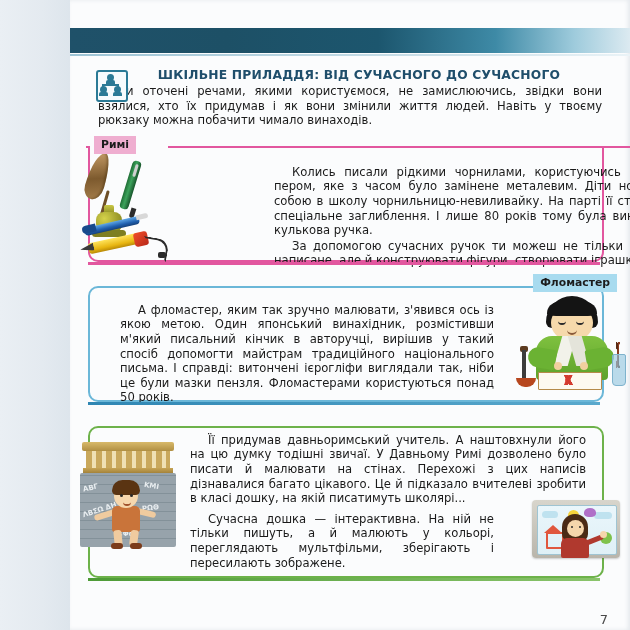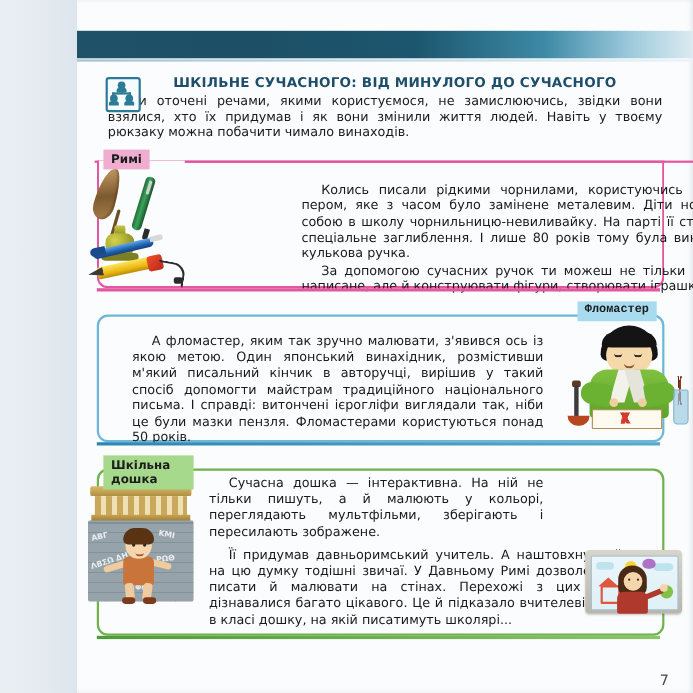--- a/index.html
+++ b/index.html
@@ -97,21 +97,21 @@
   #sec-pen .topcut{
     position:absolute;left:20px;top:10px;width:78px;height:6px;background:#fbfcfd;z-index:3;
   }
   #sec-pen .txt{padding:8px 14px 6px 93px;}
   #sec-pen .bottombar{
     position:absolute;left:18px;top:126px;width:512px;height:3px;background:#e2579f;
   }
 
   
   #sec-marker{height:132px;margin-top:10px;}
-  #sec-marker .badge{right:33px;top:0;background:#a8dbef;font-family:Liberation Mono, monospace;}
+  #sec-marker .badge{right:13px;top:0;background:#a8dbef;}
   #sec-marker .box{
     position:absolute;left:18px;top:12px;width:512px;height:112px;
     border:2px solid #6bb7d8;border-radius:10px;
   }
   #sec-marker .txt{padding:8px 122px 6px 16px;}
   #sec-marker .bottombar{
     position:absolute;left:18px;top:128px;width:512px;height:3px;
     background:linear-gradient(90deg,#2f86b3,#5aa9cd);
   }
 
@@ -439,21 +439,21 @@
           <span class="f bl"></span>
           <span class="f br"></span>
         <span class="b stem"></span>
           <span class="b bar"></span>
         <span class="b l1"></span>
           <span class="b l2"></span>
         <span class="s stp"></span>
           <span class="s sbl"></span>
           <span class="s sbr"></span>
       </div>
-      <h1 id="title">ШКІЛЬНЕ СУЧАСНОГО: ВІД МИНУЛОГО ДО СУЧАСНОГО</h1>
+      <h1 id="title">ШКІЛЬНЕ ПРИЛАДДЯ: ВІД СУЧАСНОГО ДО СУЧАСНОГО</h1>
       <p class="body"><span class="ind"></span><span>Ми оточені речами, якими користуємося, не замислюючись, звідки вони взялися, хто їх придумав і як вони змінили життя людей. Навіть у твоєму рюкзаку можна побачити чимало винаходів.</span></p>
     </div>
 
     <div class="section" id="sec-pen">
       <div class="badge">Римі</div>
       <div class="box"></div>
       <div class="topcut"></div>
 
       <div class="illu" id="illu-pens">
         <span class="quill-feather"></span>
@@ -512,24 +512,20 @@
 
       <div class="txt" style="position:absolute;left:18px;top:12px;width:512px;">
         <div style="padding:9px 122px 0 16px;">
           <p class="body"><span class="ind"></span><span>А фломастер, яким так зручно малювати, з'явився ось із якою метою. Один японський винахідник, розмістивши м'який писальний кінчик в авторучці, вирішив у такий спосіб допомогти майстрам традиційного національного письма. І справді: витончені ієрогліфи виглядали так, ніби це були мазки пензля. Фломастерами користуються понад 50 років.</span></p>
         </div>
       </div>
       <div class="bottombar"></div>
     </div>
 
     <div class="section" id="sec-board">
-      <div class="badge">
-        <span>Шкільна</span><br>
-        <span>дошка</span>
-      </div>
       <div class="box"></div>
 
       <div class="illu" id="illu-wall">
         <span class="wall-roof"></span>
         <span class="wall-cols"></span>
         <span class="wall-lintel"></span>
         <span class="wall-bricks"></span>
         <span class="wall-graffiti wg1">ΑΒΓ</span>
         <span class="wall-graffiti wg2">ΛΒΣΩ ΔΗ</span>
         <span class="wall-graffiti wg3">ΚΜΙ</span>
@@ -543,25 +539,25 @@
         <span class="boy-shoe l"></span>
         <span class="boy-shoe r"></span>
         <span class="boy-head"></span>
         <span class="boy-hair"></span>
         <span class="boy-eye l"></span>
         <span class="boy-eye r"></span>
         <span class="boy-mouth"></span>
       </div>
 
       <div class="txt" style="position:absolute;left:18px;top:12px;width:512px;">
+        <div style="padding:7px 14px 0 102px;">
+          <p class="body"><span class="ind"></span><span>Її придумав давньоримський учитель. А наштовхнули його на цю думку тодішні звичаї. У Давньому Римі дозволено було писати й малювати на стінах. Перехожі з цих написів дізнавалися багато цікавого. Це й підказало вчителеві зробити в класі дошку, на якій писатимуть школярі...</span></p>
+        </div>
         <div style="padding:6px 106px 0 102px;">
           <p class="body"><span class="ind"></span><span>Сучасна дошка — інтерактивна. На ній не тільки пишуть, а й малюють у кольорі, переглядають мультфільми, зберігають і пересилають зображене.</span></p>
-        </div>
-        <div style="padding:7px 14px 0 102px;">
-          <p class="body"><span class="ind"></span><span>Її придумав давньоримський учитель. А наштовхнули його на цю думку тодішні звичаї. У Давньому Римі дозволено було писати й малювати на стінах. Перехожі з цих написів дізнавалися багато цікавого. Це й підказало вчителеві зробити в класі дошку, на якій писатимуть школярі...</span></p>
         </div>
       </div>
 
       <div class="illu" id="illu-board" style="top:86px;">
         <span class="wb-frame"></span>
         <span class="wb-screen">
           <span class="wb-cloud c1"></span>
           <span class="wb-cloud c2"></span>
           <span class="wb-sun"></span>
           <span class="wb-butterfly"></span>

